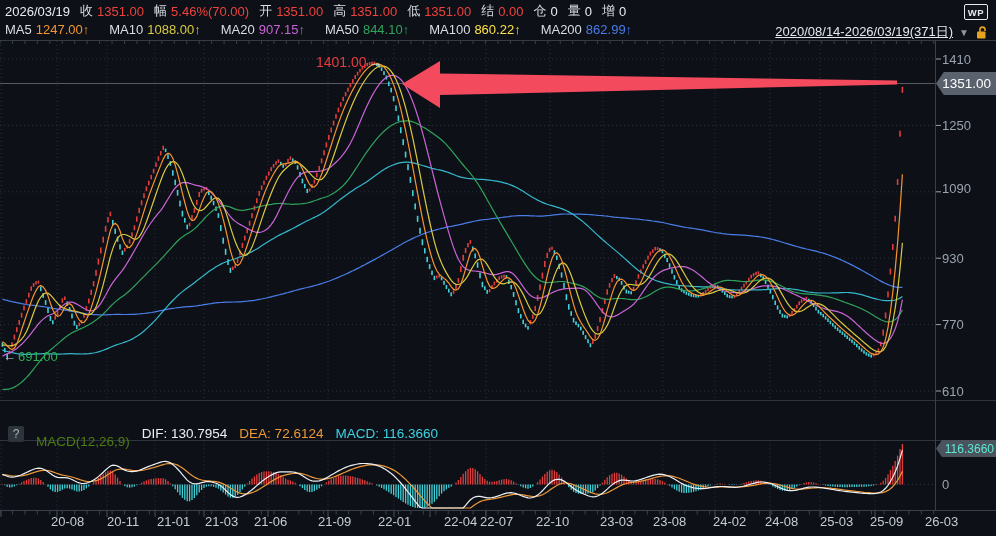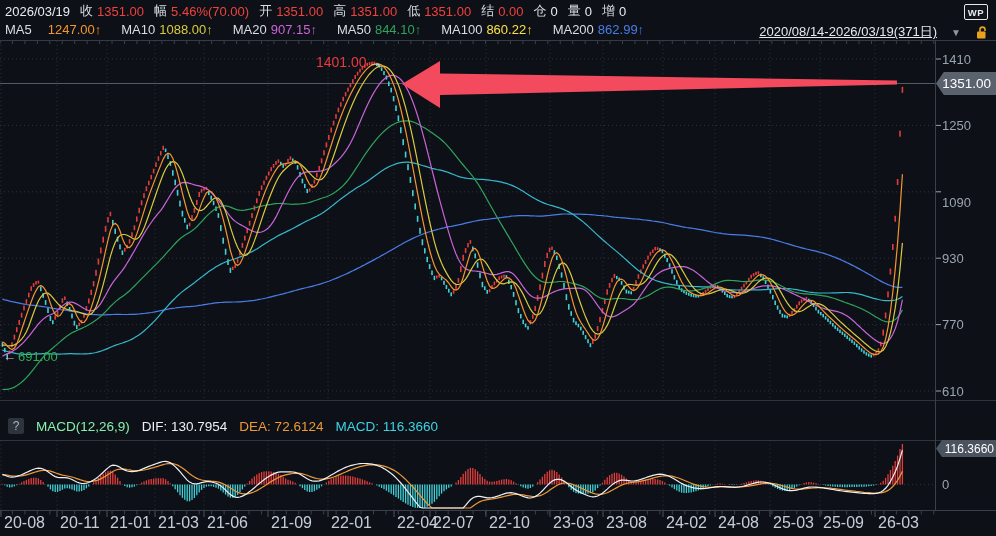--- a/index.html
+++ b/index.html
@@ -11,44 +11,44 @@
   .pair{display:flex;gap:4px;align-items:center;}
   .plabel{color:#d8dde3;}
   .val-red{color:#f0413d;}
   .val-white{color:#e8ecf1;}
   .wp-badge{position:absolute;right:8px;top:4px;width:22px;height:14px;border:1px solid #e6eaee;
         background:#11151b;color:#e6eaee;font-size:9.5px;font-weight:bold;display:flex;
         align-items:center;justify-content:center;border-radius:2px;letter-spacing:.5px;}
   .row2{position:absolute;left:5px;top:22px;display:flex;gap:20px;align-items:center;
         font-size:13px;white-space:nowrap;}
   .ma-label{color:#d8dde3;}
-  .range-group{position:absolute;right:8px;top:23px;display:flex;gap:14px;align-items:center;font-size:13px;}
+  .range-group{position:absolute;right:8px;top:23px;display:flex;gap:6px;align-items:center;font-size:13px;}
   .range-text{color:#e4e9ee;text-decoration:underline;}
   .tri{color:#8d96a2;font-size:10px;}
   .peak-note{position:absolute;left:316px;top:54px;display:flex;gap:2px;font-size:14px;}
   .peak-val{color:#e8393d;}
   .note-arrow{color:#d0d6dd;}
   .low-note{position:absolute;left:3px;top:349px;display:flex;gap:2px;font-size:13px;}
   .low-val{color:#2fae57;}
   .price-tag{position:absolute;left:936px;top:72px;width:60px;height:23px;background:#5a626e;
         color:#fff;font-size:13.5px;display:flex;align-items:center;justify-content:flex-end;
         padding-right:5px;box-sizing:border-box;
         clip-path:polygon(0 50%,13% 0,100% 0,100% 100%,13% 100%);}
   .macd-tag{position:absolute;left:936px;top:440px;width:60px;height:17px;background:#4a535e;
-        color:#ffffff;font-size:12px;display:flex;align-items:center;justify-content:flex-end;
+        color:#5eead4;font-size:12px;display:flex;align-items:center;justify-content:flex-end;
         padding-right:2px;box-sizing:border-box;
         clip-path:polygon(0 50%,10% 0,100% 0,100% 100%,10% 100%);}
   .macd-header{position:absolute;left:8px;top:418px;display:flex;gap:12px;align-items:center;
         font-size:13.5px;white-space:nowrap;}
   .help-box{width:16px;height:16px;background:#2e343c;color:#aab2bc;border-radius:2px;
         display:flex;align-items:center;justify-content:center;font-size:12px;}
-  .macd-title{color:#86efac;}
+  .macd-title{color:#4d7c0f;margin-top:16px;}
   .dif{color:#eceff3;}  .dea{color:#ee9838;}  .macdv{color:#3dd2e4;}
   .ylab{position:absolute;left:942px;color:#9aa3ae;font-size:13px;}
-  .xlab{position:absolute;top:514px;color:#c5ccd4;font-size:16px;}
+  .xlab{position:absolute;top:514px;color:#c5ccd4;font-size:13px;margin-left:47px;}
 </style>
 </head>
 <body>
 
 <div id="app">
   <svg id="chart" width="996" height="536">
       <line x1="0" y1="59" x2="935" y2="59" stroke="#2c323c" stroke-width="1" stroke-dasharray="1 3"></line>
       <line x1="0" y1="125.4" x2="935" y2="125.4" stroke="#2c323c" stroke-width="1" stroke-dasharray="1 3"></line>
       <line x1="0" y1="191.8" x2="935" y2="191.8" stroke="#2c323c" stroke-width="1" stroke-dasharray="1 3"></line>
       <line x1="0" y1="258.2" x2="935" y2="258.2" stroke="#2c323c" stroke-width="1" stroke-dasharray="1 3"></line>
@@ -1061,21 +1061,21 @@
     <span class="pair">
         <span class="plabel">增</span>
         <span class="val-white">0</span>
       </span>
   </div>
   <div class="wp-badge">WP</div>
 
   <div class="row2">
     <span class="pair">
         <span class="ma-label">MA5</span>
-        <span class="ma-value" style="color: rgb(245, 149, 47); margin-left: 12px;">1247.00↑</span>
+        <span class="ma-value" style="color: rgb(245, 149, 47);">1247.00↑</span>
       </span>
     <span class="pair">
         <span class="ma-label">MA10</span>
         <span class="ma-value" style="color: rgb(217, 203, 63);">1088.00↑</span>
       </span>
     <span class="pair">
         <span class="ma-label">MA20</span>
         <span class="ma-value" style="color: rgb(203, 99, 217);">907.15↑</span>
       </span>
     <span class="pair">
@@ -1113,21 +1113,21 @@
 
   <div class="macd-header">
     <span class="help-box">?</span>
     <span class="macd-title">MACD(12,26,9)</span>
     <span class="dif">DIF: 130.7954</span>
     <span class="dea">DEA: 72.6124</span>
     <span class="macdv">MACD: 116.3660</span>
   </div>
 <div class="ylab" style="left: 942px; top: 51.5px; text-align: center;">1410</div>
     <div class="ylab" style="left: 942px; top: 117.9px;">1250</div>
-    <div class="ylab" style="left: 942px; top: 195px;">1090</div>
+    <div class="ylab" style="left: 942px; top: 181px;">1090</div>
     <div class="ylab" style="left: 942px; top: 250.7px;">930</div>
     <div class="ylab" style="left: 942px; top: 317.1px;">770</div>
     <div class="ylab" style="left: 942px; top: 383.5px;">610</div>
     <div class="ylab" style="left: 942px; top: 477px;">0</div>
     <div class="xlab" style="left: 4px; top: 514px;">20-08</div>
     <div class="xlab" style="left: 60px; top: 514px;">20-11</div>
     <div class="xlab" style="left: 110px; top: 514px;">21-01</div>
     <div class="xlab" style="left: 158px; top: 514px;">21-03</div>
     <div class="xlab" style="left: 207px; top: 514px;">21-06</div>
     <div class="xlab" style="left: 271px; top: 514px;">21-09</div>

